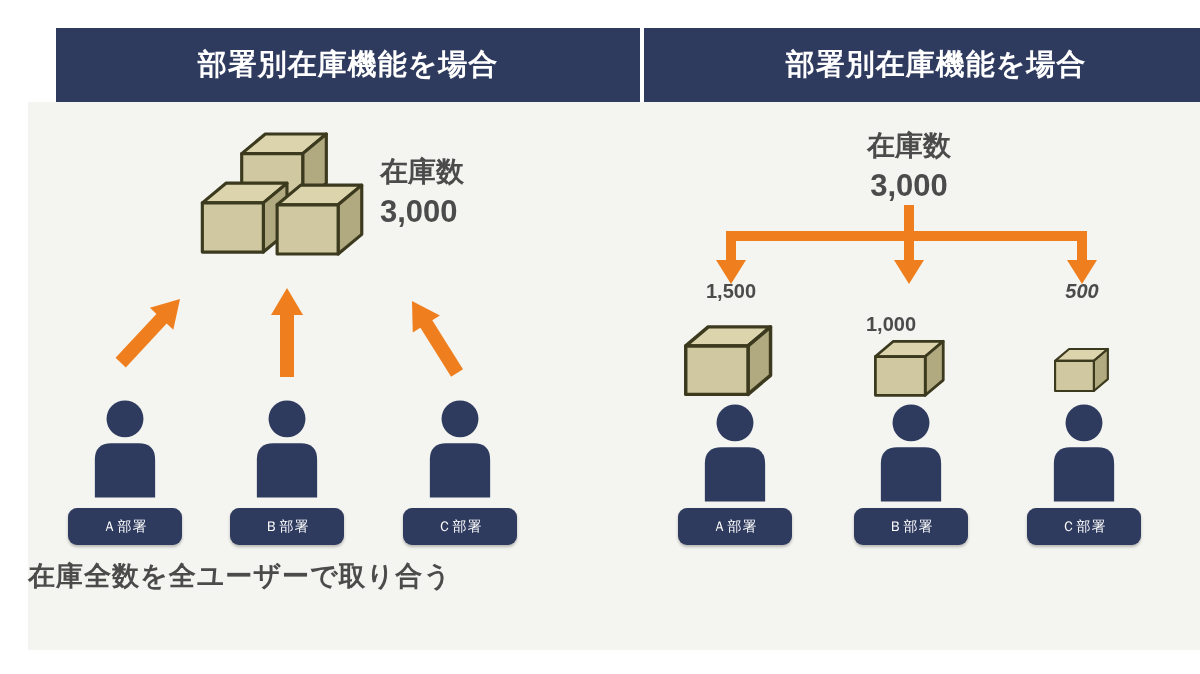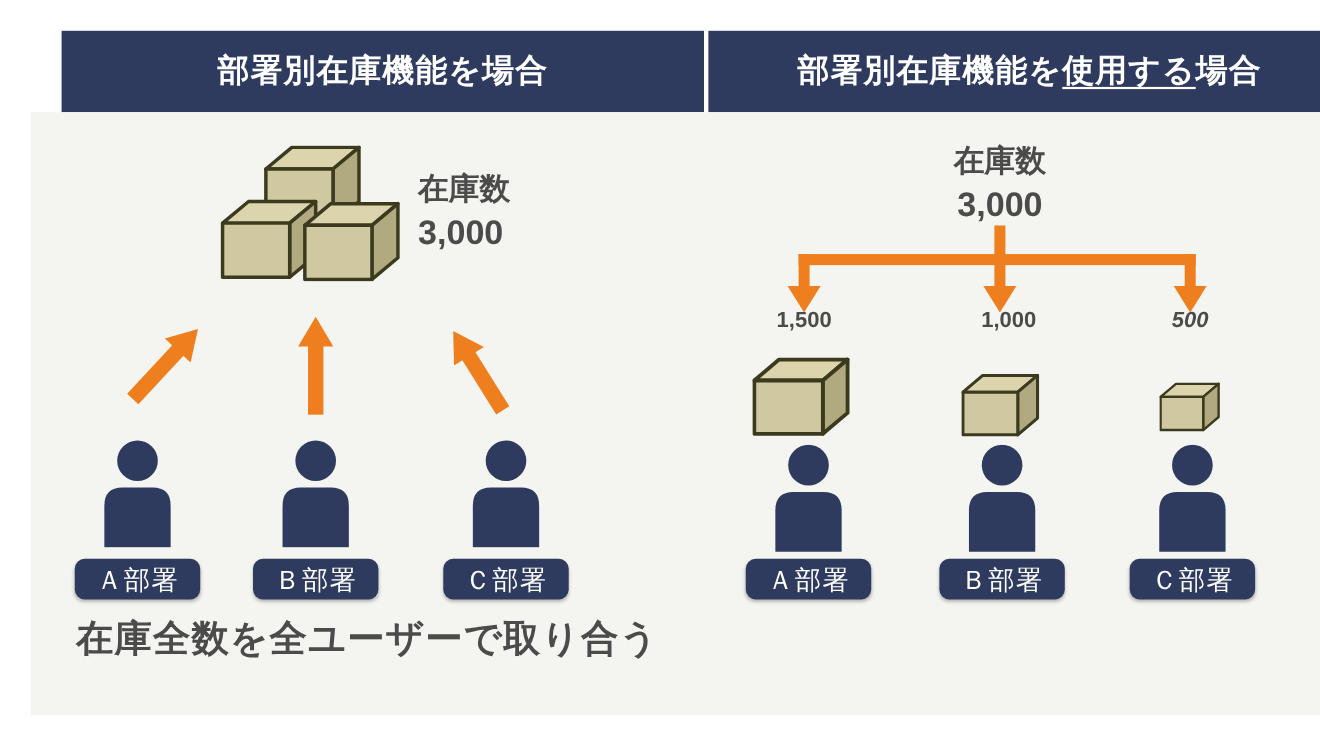--- a/index.html
+++ b/index.html
@@ -51,26 +51,26 @@
   .stock-text .val{font-size:31px;font-weight:600;line-height:40px;}
   .stock-text-left{left:352px;top:50px;}
   .stock-text-right{left:193px;top:24px;width:200px;text-align:center;}
   .person{width:70px;height:98px;top:298px;}
   .person svg{width:100%;height:100%;}
   .person-fill{fill:var(--c-navy);}
   .dept-pill{
     width:114px;height:37px;top:406px;
     background:var(--c-navy);color:#ffffff;border-radius:9px;
     display:flex;align-items:center;justify-content:center;
-    font-size:24px;letter-spacing:1px;
+    font-size:14px;letter-spacing:1px;
     box-shadow:0 2px 3px rgba(0,0,0,0.25);
   }
   .caption{
-    top:456px;left:0;width:100%;text-align:center;
-    color:var(--c-text-gray);font-size:34px;font-weight:600;letter-spacing:1px;
+    top:456px;left:0;width:100%;
+    color:var(--c-text-gray);font-size:27px;font-weight:600;letter-spacing:1px;
   }
   .alloc-number{
     top:178px;width:140px;text-align:center;
     color:var(--c-text-gray);font-size:20px;font-weight:600;
   }
   .overlay{left:0;top:0;pointer-events:none;}
 </style>
 </head>
 <body>
 
@@ -142,21 +142,20 @@
     <div class="abs dept-pill" style="left:202px;">Ｂ部署</div>
     <div class="abs dept-pill" style="left:375px;">Ｃ部署</div>
 
     <div class="abs caption">在庫全数を全ユーザーで取り合う</div>
   </div>
 </div>
 
 <div class="panel right">
   <div class="panel-header">
     <span>部署別在庫機能を</span>
-      <span class="u">使用する</span>
       <span>場合</span>
   </div>
   <div class="panel-body">
 
     <div class="abs stock-text stock-text-right">
       <div class="lbl">在庫数</div>
       <div class="val">3,000</div>
     </div>
 
     <svg class="abs overlay" style="width:562px;height:548px;" viewBox="0 0 562 548">
@@ -165,21 +164,21 @@
         <rect x="110" y="129" width="361" height="10"></rect>
         <rect x="110" y="129" width="10" height="31"></rect>
         <rect x="461" y="129" width="10" height="31"></rect>
         <polygon points="115,182 100,158 130,158"></polygon>
         <polygon points="293,182 278,158 308,158"></polygon>
         <polygon points="466,182 451,158 481,158"></polygon>
       </g>
     </svg>
 
     <div class="abs alloc-number" style="left:45px;">1,500</div>
-    <div class="abs alloc-number" style="left:231px;">1,000</div>
+    <div class="abs alloc-number" style="left:205px;margin-top:33px;">1,000</div>
     <div class="abs alloc-number" style="left:396px;font-style:italic;">500</div>
 
     <svg class="abs" style="left:68px;top:222px;width:90px;height:75px;" viewBox="0 0 104 84">
       <polygon class="cube-face cube-top" points="2,24 28,2 100,2 74,24"></polygon>
       <polygon class="cube-face cube-side" points="74,24 100,2 100,58 74,80"></polygon>
       <polygon class="cube-face cube-front" points="2,24 74,24 74,80 2,80"></polygon>
     </svg>
     <svg class="abs" style="left:258px;top:237px;width:72px;height:60px;" viewBox="0 0 104 84">
       <polygon class="cube-face cube-top" points="2,24 28,2 100,2 74,24"></polygon>
       <polygon class="cube-face cube-side" points="74,24 100,2 100,58 74,80"></polygon>

